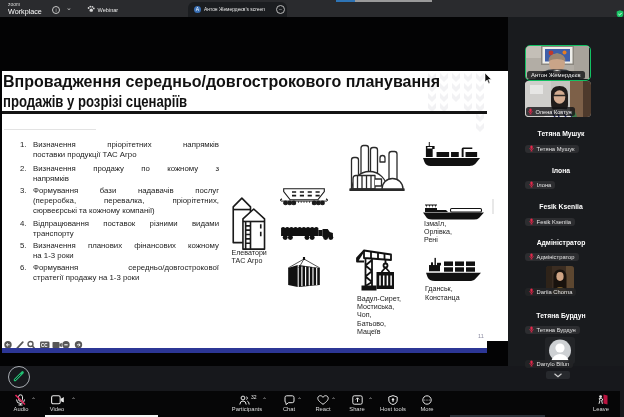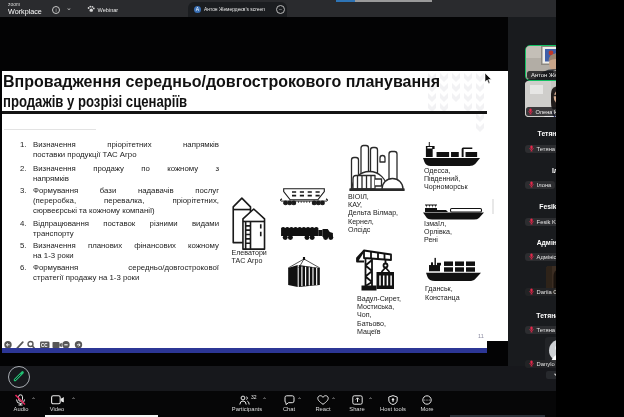--- a/index.html
+++ b/index.html
@@ -1,16 +1,16 @@
 <!DOCTYPE html>
 <html><head>
 <meta charset="utf-8">
 <style>
   html,body{margin:0;padding:0;background:#000;}
-  #app{position:relative;width:556px;height:417px;overflow:hidden;
+  #app{position:relative;width:624px;height:417px;overflow:hidden;
        font-family:"Liberation Sans",sans-serif;background:#0a0b0d;}
   .abs{position:absolute;}
   .jl{left:13px;width:186px;display:flex;justify-content:space-between;white-space:nowrap;}
   .ll{left:13px;width:186px;white-space:nowrap;}
   .lab{color:#222;font-size:7.1px;line-height:8.35px;}
   .mi{vertical-align:-1px;margin-right:1px;}
 </style>
 </head>
 <body>
 <div id="app">
@@ -116,23 +116,21 @@
       <div class="abs ll" style="top:180.4px;">на 1-3 роки</div>
       <div class="abs" style="top:191.9px;">6.</div>
       <div class="abs jl" style="top:191.9px;">
           <span>Формування</span>
           <span>середньо/довгострокової</span>
         </div>
       <div class="abs ll" style="top:202.4px;">стратегії продажу на 1-3 роки</div>
     </div>
 
     <div class="abs lab" style="left:229.5px;top:178px;">Елеватори<br>ТАС Агро</div>
-    <div class="abs lab" style="left:346px;top:121.7px;">ВІОІЛ,<br>КАУ,<br>Дельта Вілмар,<br>Кернел,<br>Олсідс</div>
     <div class="abs lab" style="left:355px;top:223.7px;">Вадул-Сирет,<br>Мостиська,<br>Чоп,<br>Батьово,<br>Мацеїв</div>
-    <div class="abs lab" style="left:422px;top:95.6px;">Одесса,<br>Південний,<br>Чорноморськ</div>
     <div class="abs lab" style="left:422px;top:148.7px;">Ізмаїл,<br>Орлівка,<br>Рені</div>
     <div class="abs lab" style="left:423px;top:214.2px;">Гданськ,<br>Констанца</div>
     <div class="abs" style="left:476px;top:262px;color:#8a8aa0;font-size:5.5px;">11</div>
 
     <svg class="abs" style="left:228px;top:125px;" width="41" height="57.5" preserveAspectRatio="none" viewBox="0 0 38 53">
       <g stroke="#1a1a1a" stroke-width="1.5" fill="none" stroke-linejoin="round">
         <path d="M3 10 L11 2 L19 10 L19 43 L3 43 Z"></path>
         <path d="M3 12.5 L19 12.5"></path>
         <path d="M12 21 L22 12 L32 21 L32 49 L12 49 Z" fill="#fff"></path>
         <path d="M12 23.5 L32 23.5"></path>

